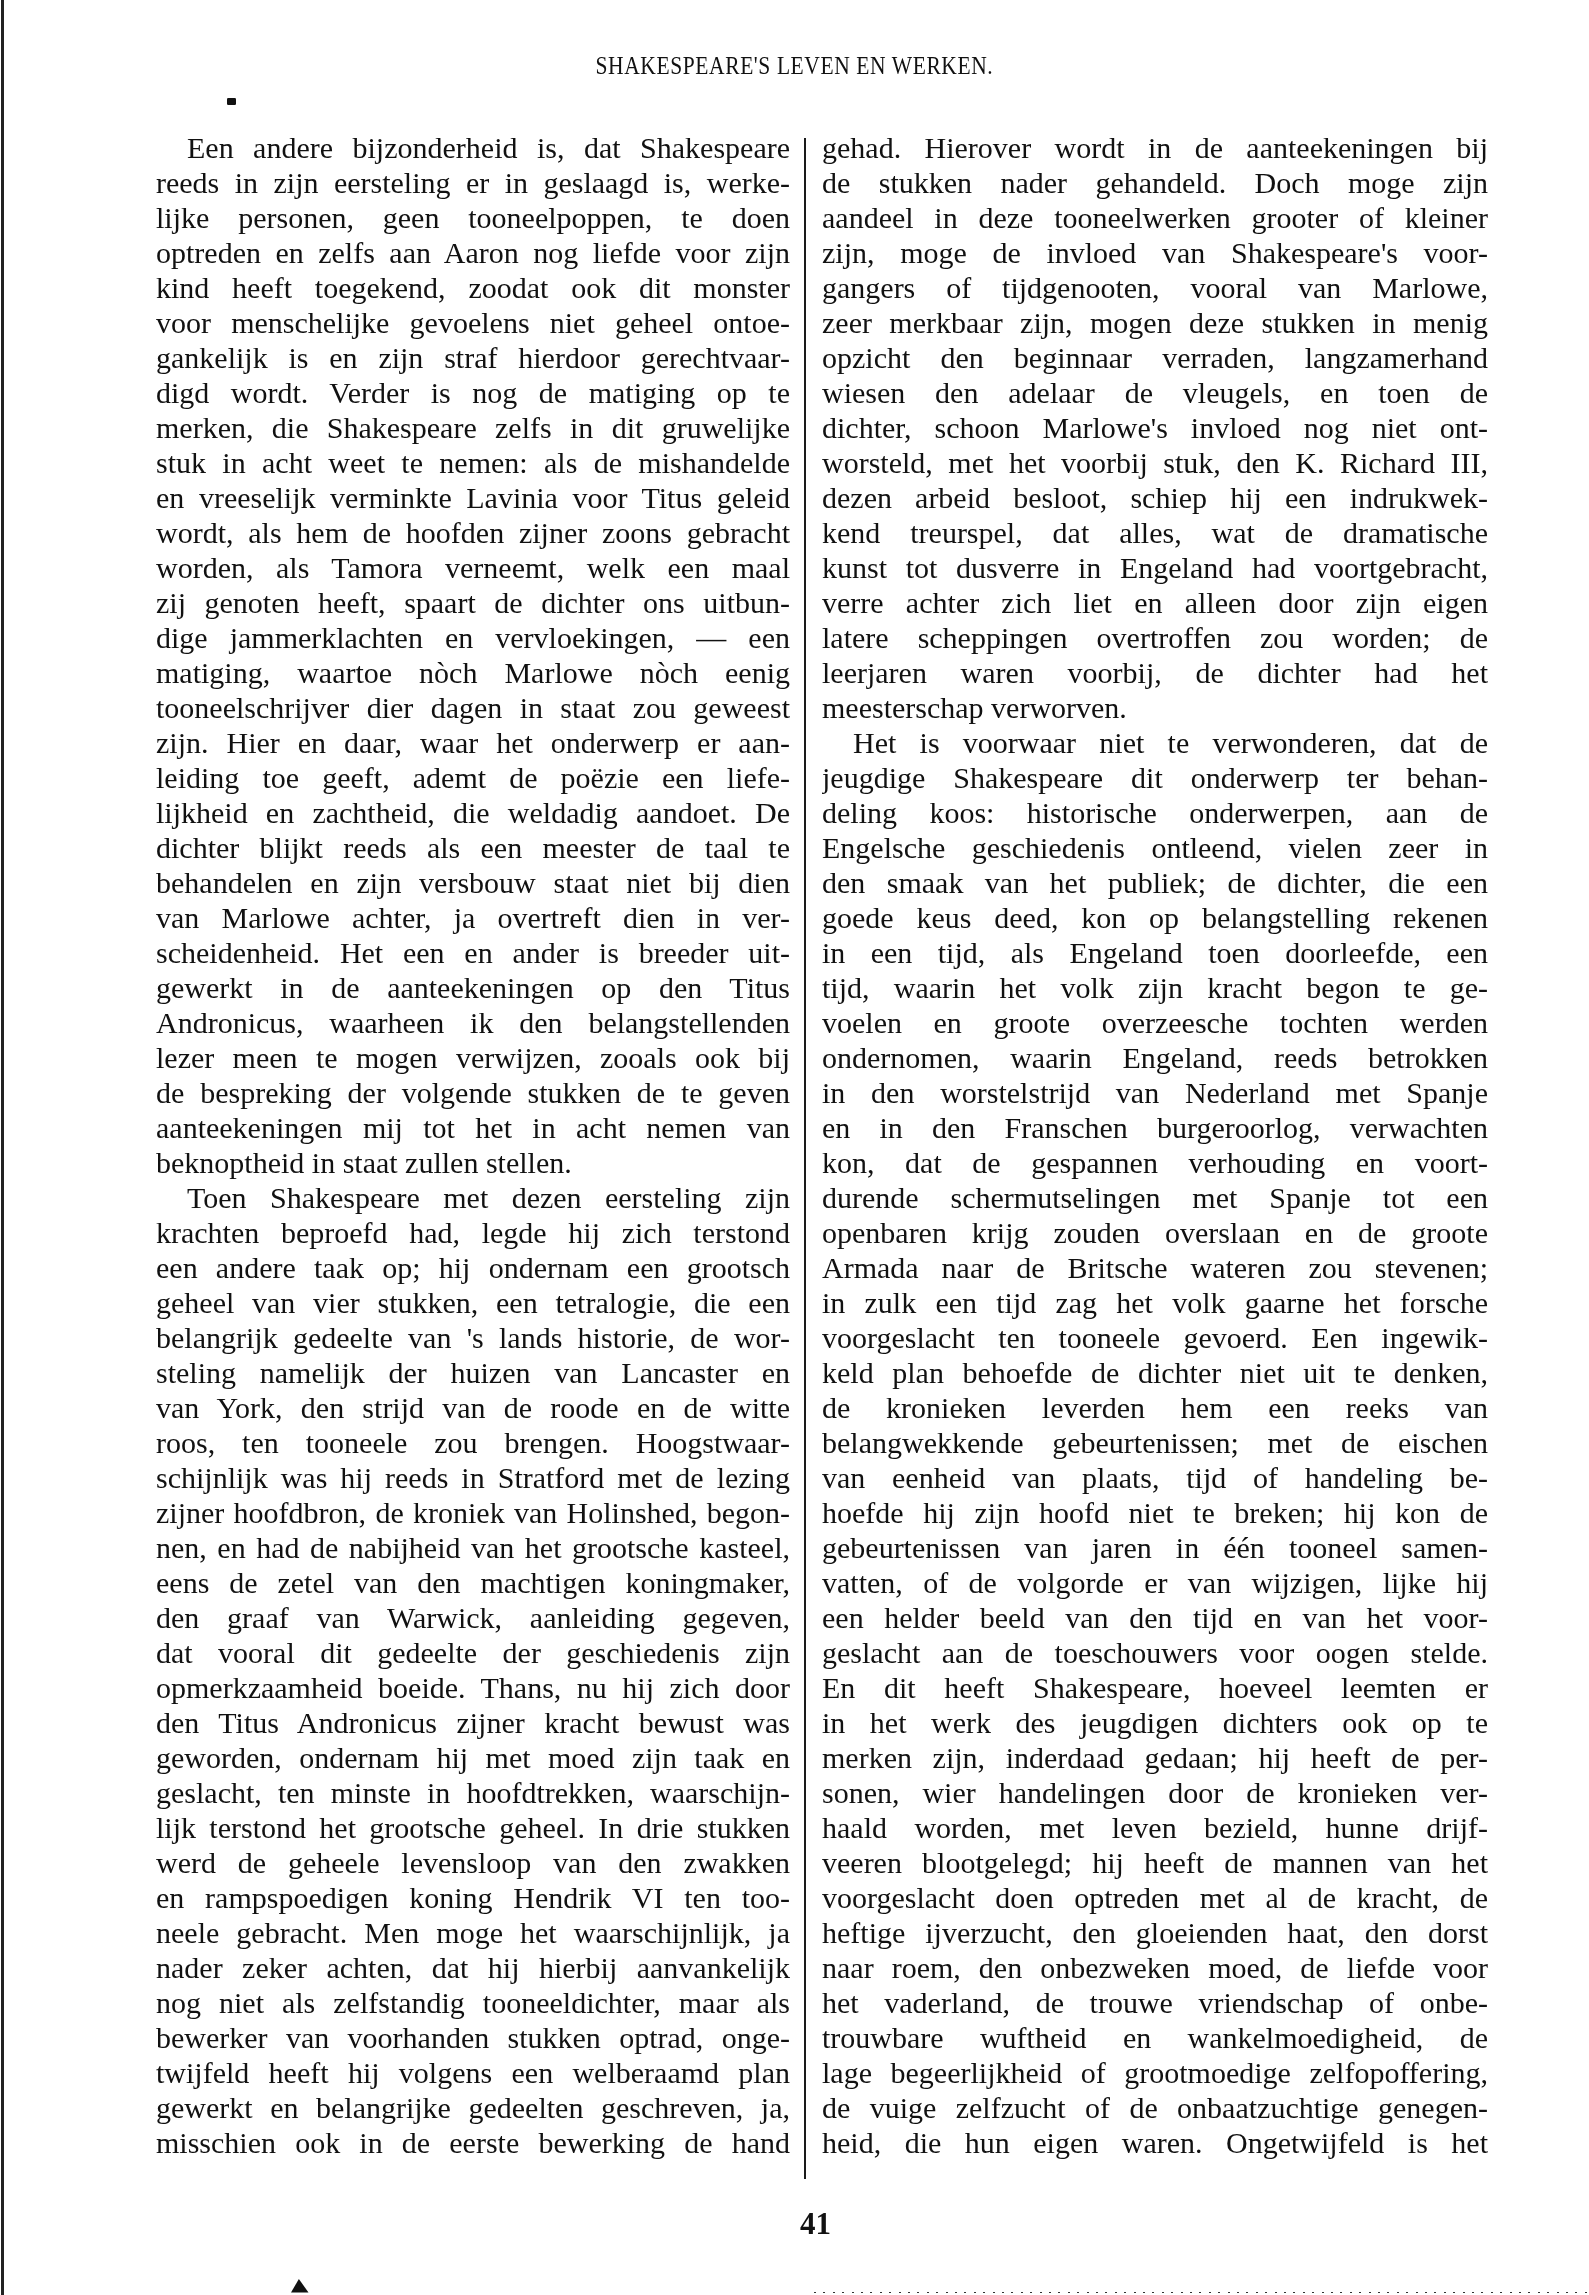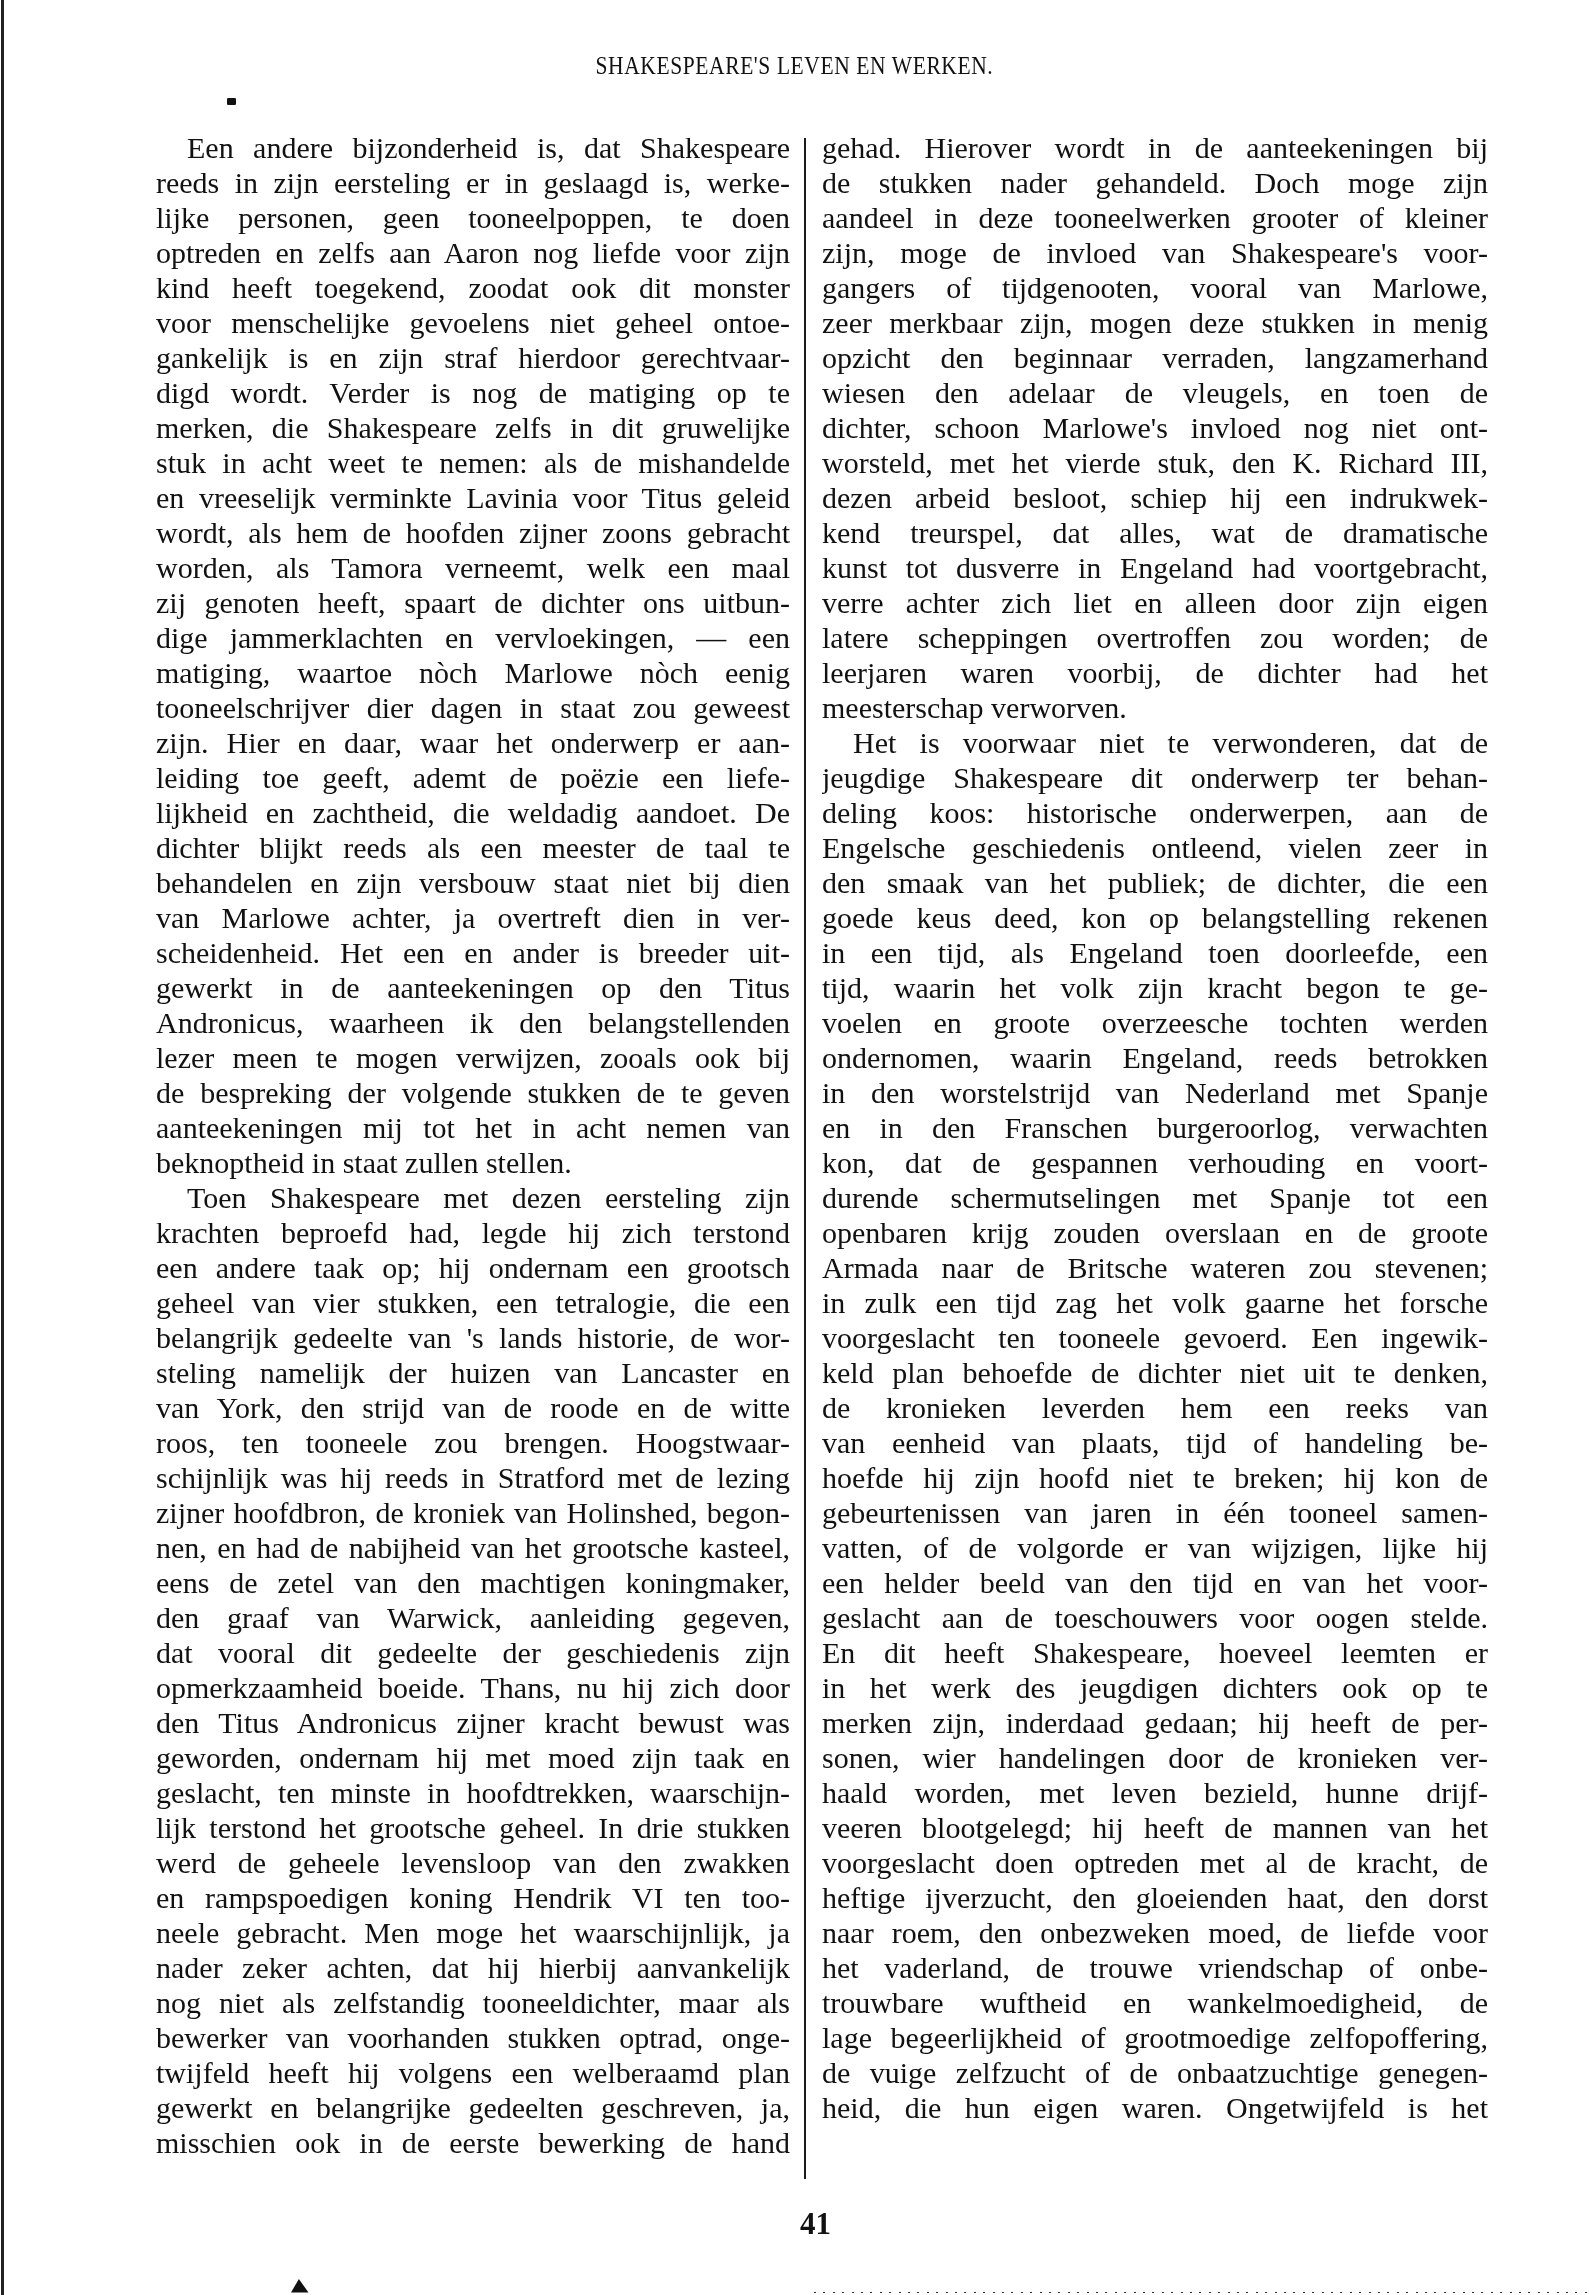--- a/index.html
+++ b/index.html
@@ -108,21 +108,21 @@
 <div class="column col-right" id="col-right">
     <div class="line">gehad. Hierover wordt in de aanteekeningen bij</div>
     <div class="line">de stukken nader gehandeld. Doch moge zijn</div>
     <div class="line">aandeel in deze tooneelwerken grooter of kleiner</div>
     <div class="line">zijn, moge de invloed van Shakespeare's voor-</div>
     <div class="line">gangers of tijdgenooten, vooral van Marlowe,</div>
     <div class="line">zeer merkbaar zijn, mogen deze stukken in menig</div>
     <div class="line">opzicht den beginnaar verraden, langzamerhand</div>
     <div class="line">wiesen den adelaar de vleugels, en toen de</div>
     <div class="line">dichter, schoon Marlowe's invloed nog niet ont-</div>
-    <div class="line">worsteld, met het vierde stuk, den K. Richard III,</div>
+    <div class="line">worsteld, met het voorbij stuk, den K. Richard III,</div>
     <div class="line">dezen arbeid besloot, schiep hij een indrukwek-</div>
     <div class="line">kend treurspel, dat alles, wat de dramatische</div>
     <div class="line">kunst tot dusverre in Engeland had voortgebracht,</div>
     <div class="line">verre achter zich liet en alleen door zijn eigen</div>
     <div class="line">latere scheppingen overtroffen zou worden; de</div>
     <div class="line">leerjaren waren voorbij, de dichter had het</div>
     <div class="line last">meesterschap verworven.</div>
     <div class="line indent">Het is voorwaar niet te verwonderen, dat de</div>
     <div class="line">jeugdige Shakespeare dit onderwerp ter behan-</div>
     <div class="line">deling koos: historische onderwerpen, aan de</div>
@@ -136,20 +136,21 @@
     <div class="line">in den worstelstrijd van Nederland met Spanje</div>
     <div class="line">en in den Franschen burgeroorlog, verwachten</div>
     <div class="line">kon, dat de gespannen verhouding en voort-</div>
     <div class="line">durende schermutselingen met Spanje tot een</div>
     <div class="line">openbaren krijg zouden overslaan en de groote</div>
     <div class="line">Armada naar de Britsche wateren zou stevenen;</div>
     <div class="line">in zulk een tijd zag het volk gaarne het forsche</div>
     <div class="line">voorgeslacht ten tooneele gevoerd. Een ingewik-</div>
     <div class="line">keld plan behoefde de dichter niet uit te denken,</div>
     <div class="line">de kronieken leverden hem een reeks van</div>
+    <div class="line">belangwekkende gebeurtenissen; met de eischen</div>
     <div class="line">van eenheid van plaats, tijd of handeling be-</div>
     <div class="line">hoefde hij zijn hoofd niet te breken; hij kon de</div>
     <div class="line">gebeurtenissen van jaren in één tooneel samen-</div>
     <div class="line">vatten, of de volgorde er van wijzigen, lijke hij</div>
     <div class="line">een helder beeld van den tijd en van het voor-</div>
     <div class="line">geslacht aan de toeschouwers voor oogen stelde.</div>
     <div class="line">En dit heeft Shakespeare, hoeveel leemten er</div>
     <div class="line">in het werk des jeugdigen dichters ook op te</div>
     <div class="line">merken zijn, inderdaad gedaan; hij heeft de per-</div>
     <div class="line">sonen, wier handelingen door de kronieken ver-</div>

